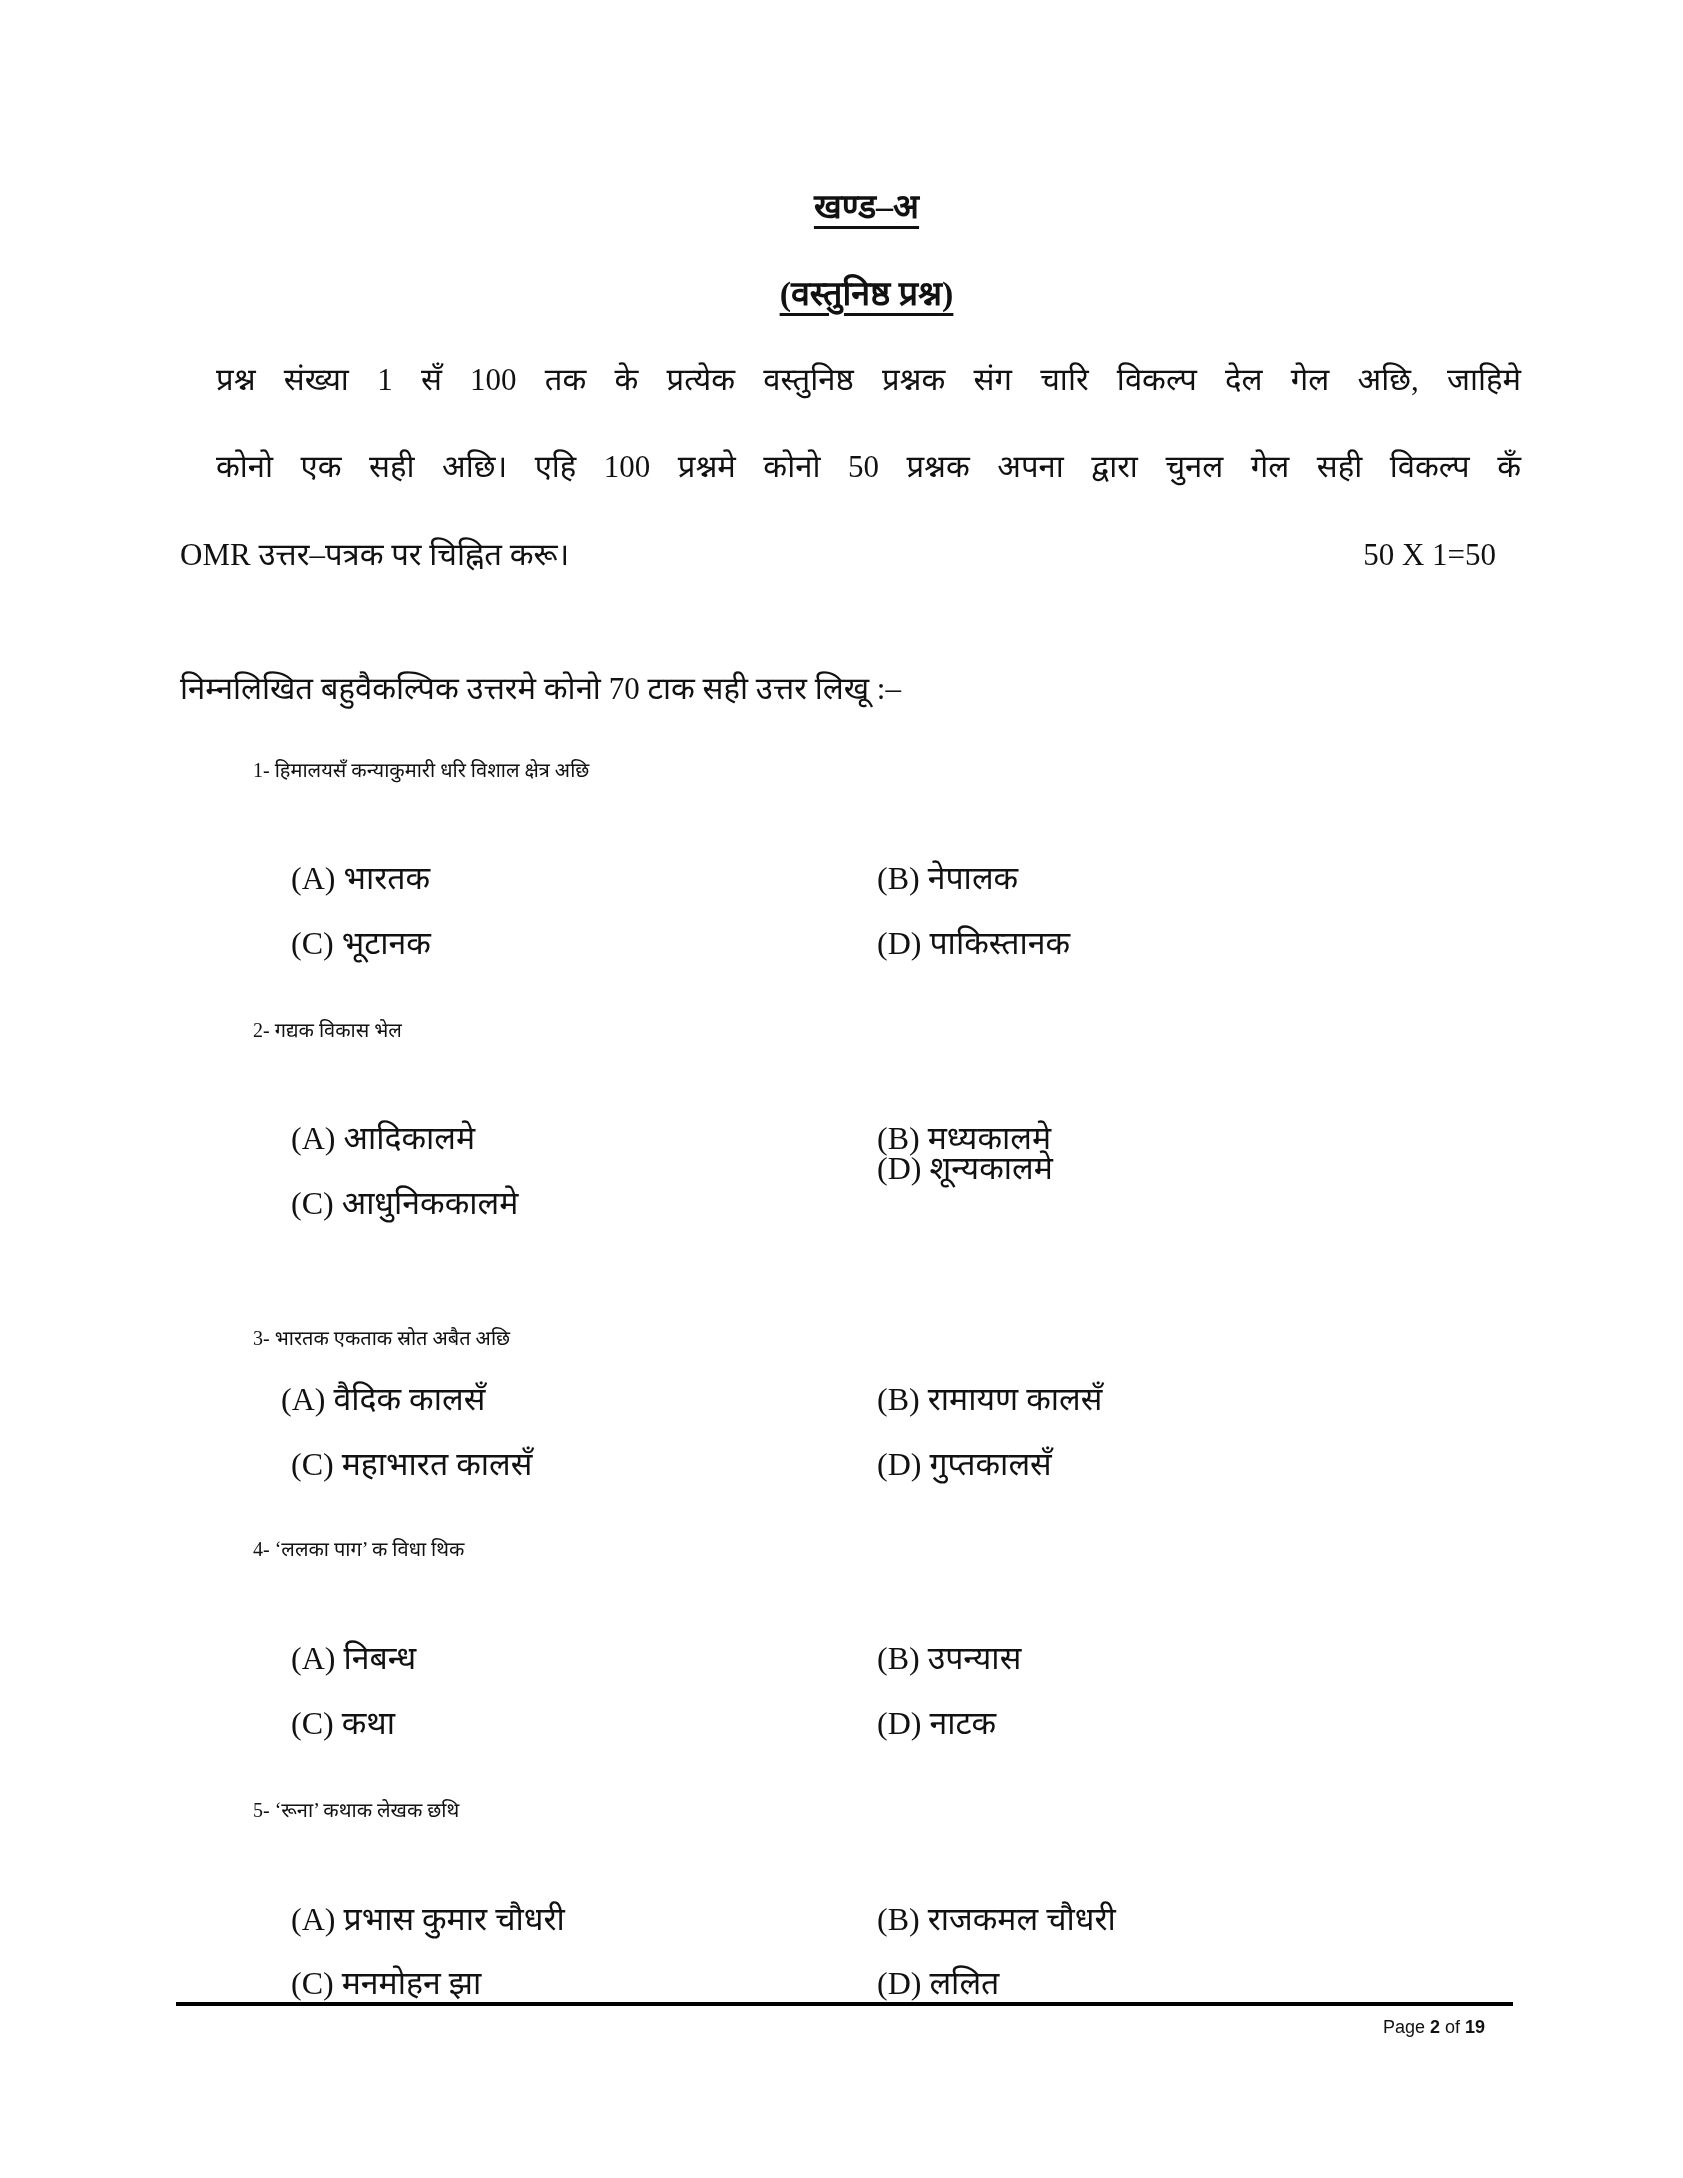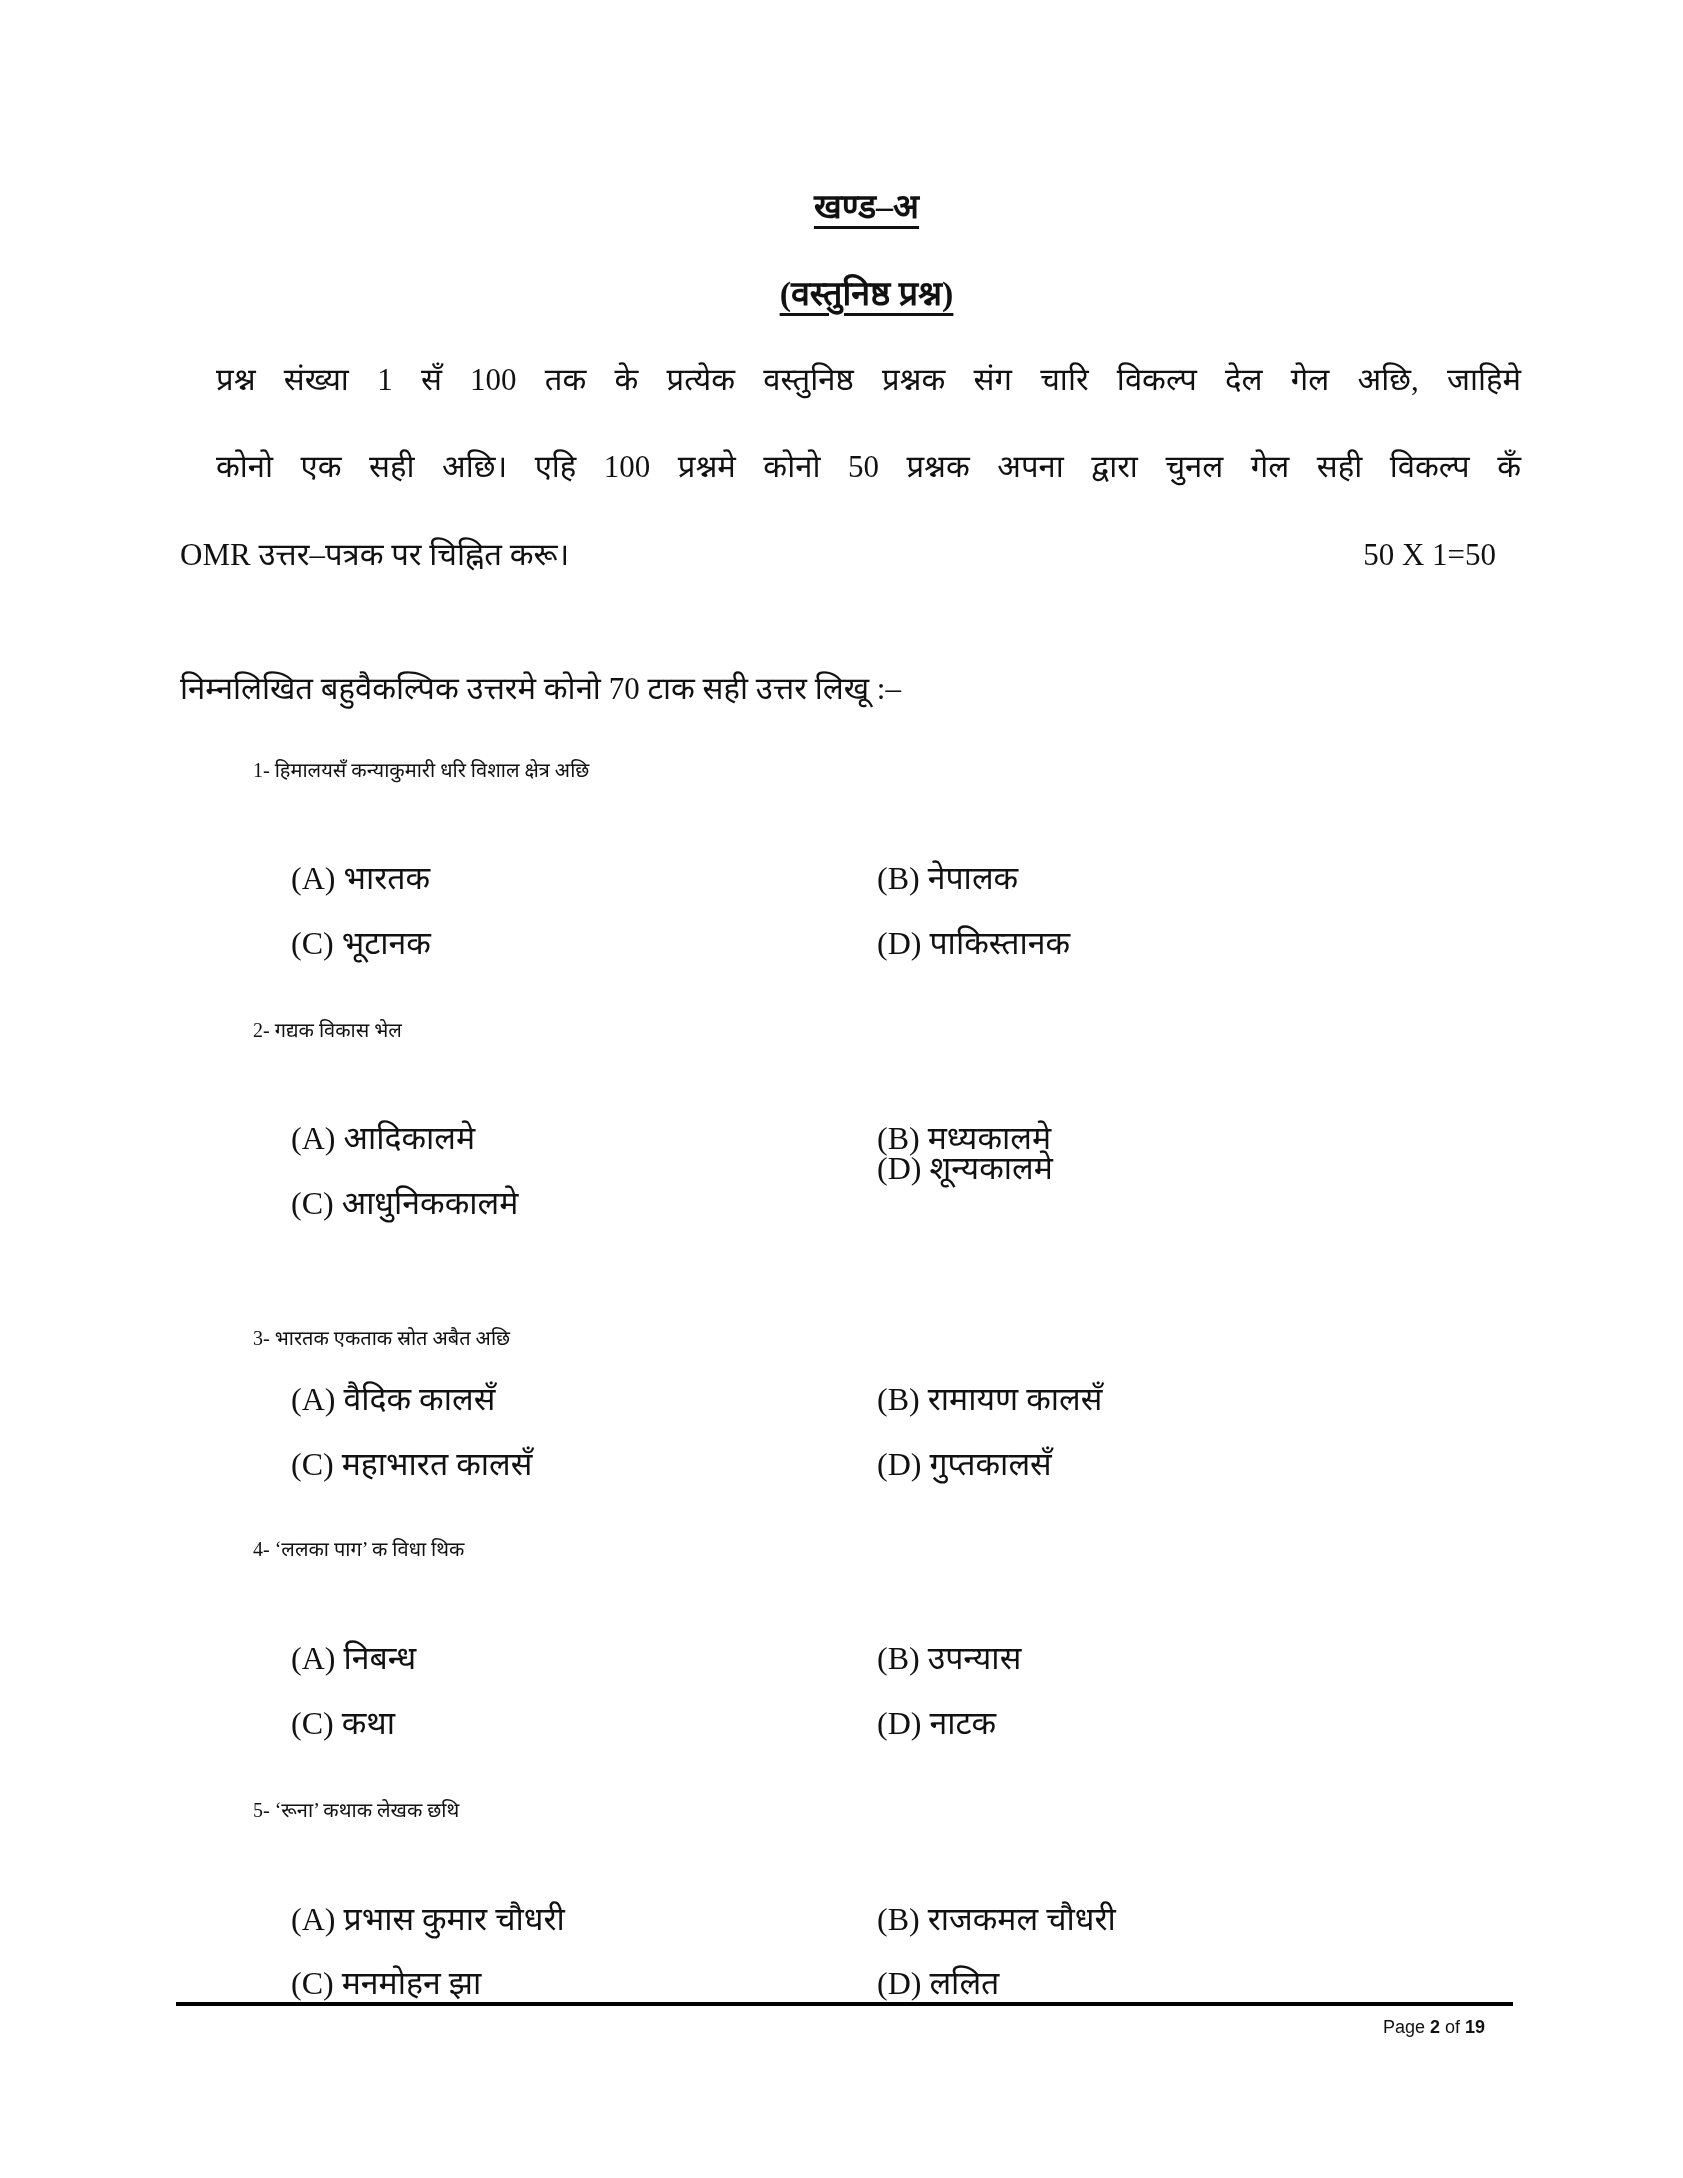--- a/index.html
+++ b/index.html
@@ -45,21 +45,21 @@
 </div>
 <div class="abs opt" style="left:291px; top:1086px;">(A) आदिकालमे</div>
 <div class="abs opt" style="left:877px; top:1086px;">(B) मध्यकालमे</div>
 <div class="abs opt" style="left:291px; top:1151px;">(C) आधुनिककालमे</div>
 <div class="abs opt" style="left:877px; top:1116px;">(D) शून्यकालमे</div>
 
 <div class="abs q" style="left:253px; top:1328px;">
   <span>3-</span>
   <span>भारतक एकताक स्रोत अबैत अछि</span>
 </div>
-<div class="abs opt" style="left:291px; top:1347px;text-align:center;">(A) वैदिक कालसँ</div>
+<div class="abs opt" style="left:281px; top:1347px;text-align:center;">(A) वैदिक कालसँ</div>
 <div class="abs opt" style="left:877px; top:1347px;">(B) रामायण कालसँ</div>
 <div class="abs opt" style="left:291px; top:1412px;">(C) महाभारत कालसँ</div>
 <div class="abs opt" style="left:877px; top:1412px;">(D) गुप्तकालसँ</div>
 
 <div class="abs q" style="left:253px; top:1539px;">
   <span>4-</span>
   <span>‘ललका पाग’ क विधा थिक</span>
 </div>
 <div class="abs opt" style="left:291px; top:1606px;">(A) निबन्ध</div>
 <div class="abs opt" style="left:877px; top:1606px;">(B) उपन्यास</div>

